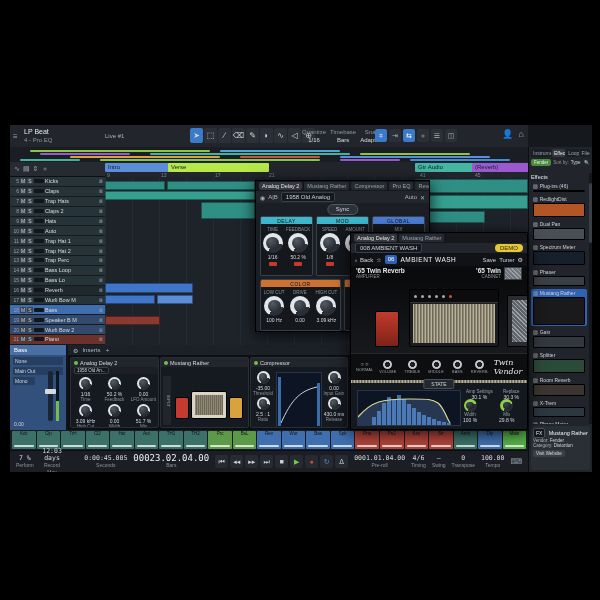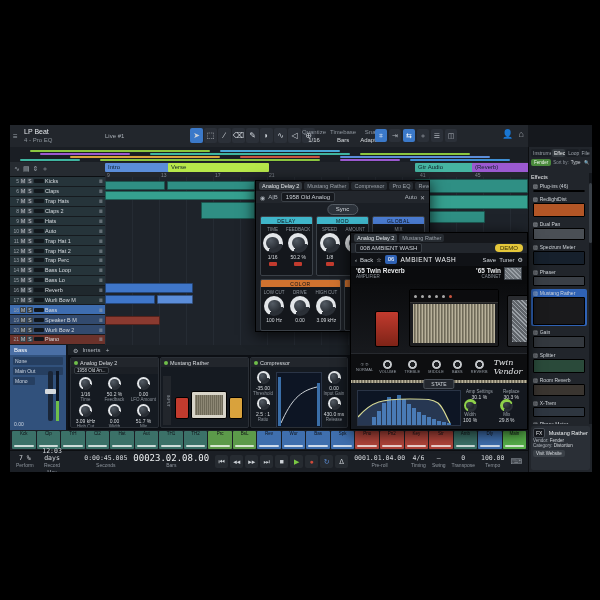--- a/index.html
+++ b/index.html
@@ -878,21 +878,21 @@
     <div class="tinfo">
       <b>7 %</b><span>Perform</span>
     </div>
     <div class="tinfo">
       <b>12:03 days</b><span>Record Max</span>
     </div>
     <div class="tinfo" style="margin-left:14px">
       <b>0:00:45.005</b><span>Seconds</span>
     </div>
     <div class="tinfo" id="bars-main">
-      <b>00023.02.08.00</b><span>Bars</span>
+      <b>00023.02.04.00</b><span>Bars</span>
     </div>
     <div id="tbtns">
 
     <div class="tpb" style="color: rgb(207, 212, 217);">⏮</div>
         <div class="tpb" style="color: rgb(207, 212, 217);">◂◂</div>
         <div class="tpb" style="color: rgb(207, 212, 217);">▸▸</div>
         <div class="tpb" style="color: rgb(207, 212, 217);">⏭</div>
         <div class="tpb" style="color: rgb(207, 212, 217);">■</div>
         <div class="tpb" style="color: rgb(122, 201, 67);">▶</div>
         <div class="tpb" style="color: rgb(208, 74, 58);">●</div>

